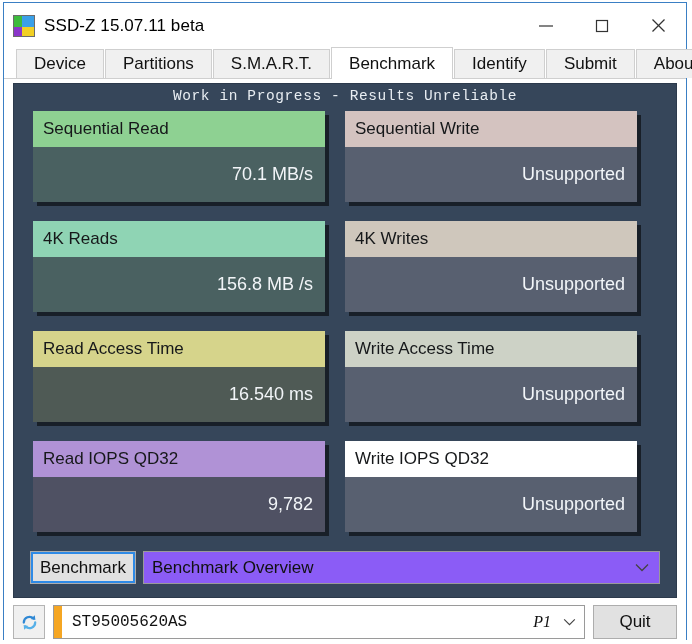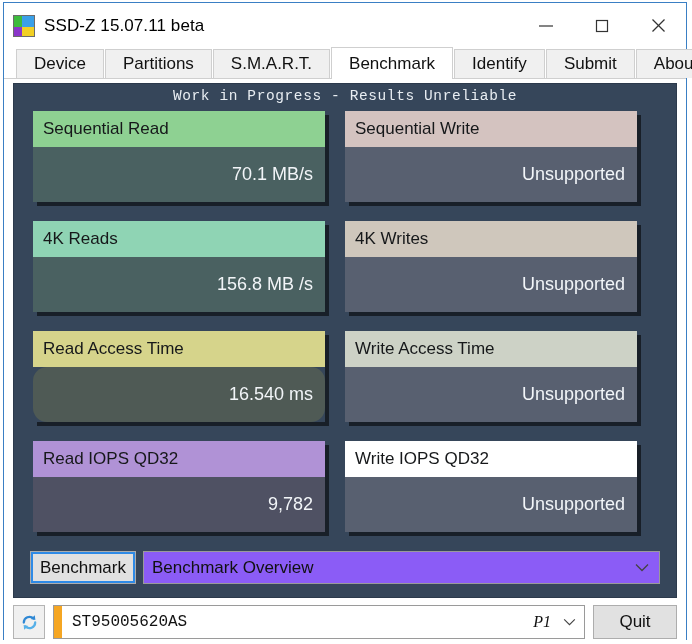--- a/index.html
+++ b/index.html
@@ -342,21 +342,21 @@
         </div>
         <div class="card">
           <div class="card-head" style="background: rgb(207, 199, 188);">4K Writes</div>
           <div class="card-body" style="background: rgb(88, 96, 112);">Unsupported</div>
         </div>
       </div>
 
       <div class="card-row">
         <div class="card">
           <div class="card-head" style="background: rgb(214, 212, 139);">Read Access Time</div>
-          <div class="card-body" style="background: rgb(79, 90, 85); border-radius: 14px;">16.540 ms</div>
+          <div class="card-body" style="background: rgb(79, 90, 85);">16.540 ms</div>
         </div>
         <div class="card">
           <div class="card-head" style="background: rgb(205, 210, 198);">Write Access Time</div>
           <div class="card-body" style="background: rgb(88, 96, 112);">Unsupported</div>
         </div>
       </div>
 
       <div class="card-row">
         <div class="card">
           <div class="card-head" style="background: rgb(176, 146, 214);">Read IOPS QD32</div>

